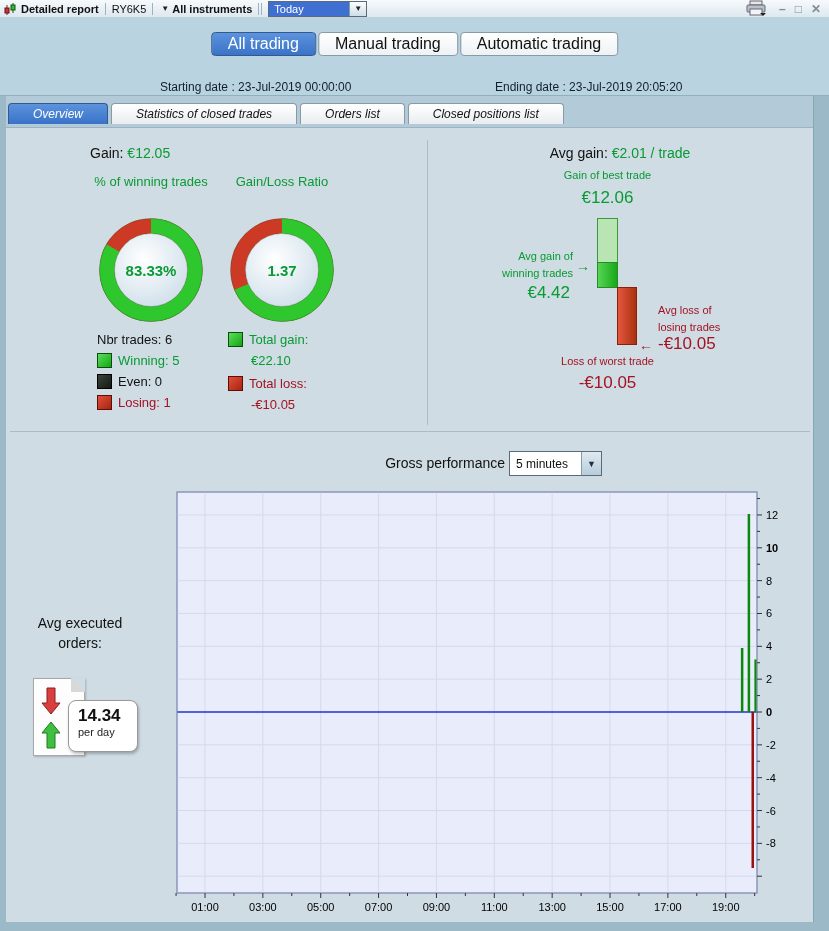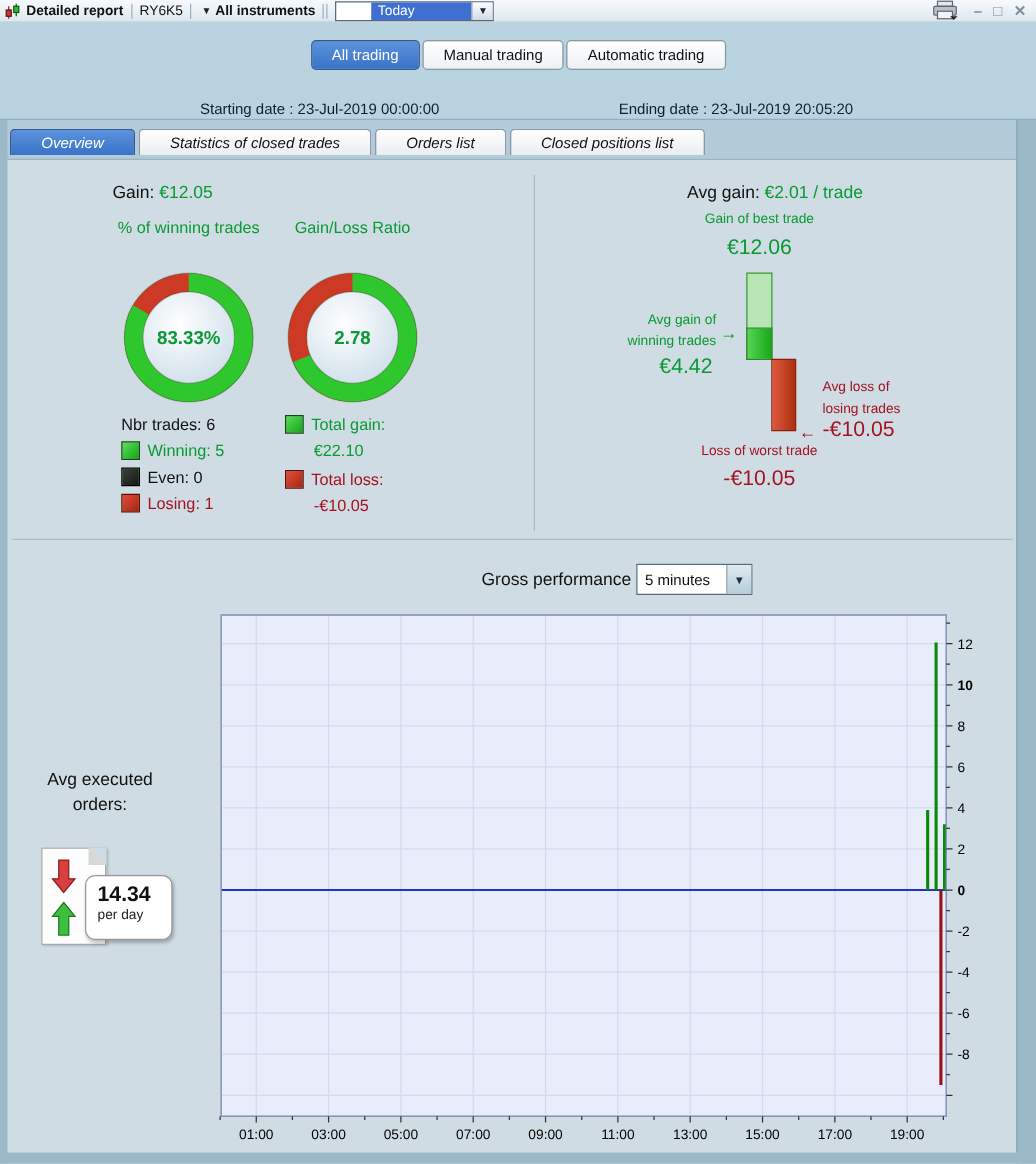--- a/index.html
+++ b/index.html
@@ -8,31 +8,31 @@
   #page { position:absolute; left:0; top:0; width:829px; height:931px; }
 
   
   .toolbar { position:absolute; left:0; top:0; width:829px; height:18px;
     background:linear-gradient(#f7fafc,#dde8ef); border-bottom:1px solid #c2d2dc;
     display:flex; align-items:center; font-size:11px; color:#111; }
   .tb-sep { width:1px; height:12px; background:#9fb3bf; margin:0 6px; }
   .tb-sep.dbl { box-shadow:3px 0 0 #9fb3bf; margin-right:9px; }
   .tb-title { font-weight:bold; }
   .tb-caret { font-size:8px; margin:0 3px 0 2px; color:#222; }
-  .combo { display:flex; height:16px; border:1px solid #5a6a7a; background:#fff;padding-left:28px; }
+  .combo { display:flex; height:16px; border:1px solid #5a6a7a; background:#fff; }
   .combo .combo-val { background:#3f6fd0; color:#fff; padding:1px 6px 0 5px; min-width:80px; font-size:11px; }
   .combo .combo-btn { width:17px; background:linear-gradient(#fdfefe,#cfdde6); border-left:1px solid #8a9aa8;
     display:flex; align-items:center; justify-content:center; font-size:8px; color:#223; }
   .win-ctrl { display:flex; align-items:center; gap:9px; margin:0 8px 0 10px; color:#7e8f9a; font-weight:bold; font-size:12px; }
   .win-ctrl span { cursor:default; }
 
   
   .header-panel { position:absolute; left:0; top:18px; width:829px; height:78px; background:#b9d3e1; border-bottom:1px solid #8fafc2; }
   .mode-tabs { position:absolute; left:50%; top:14px; transform:translateX(-50%); display:flex; gap:2px; }
-  .mode-tab { height:24px; padding:0 16px; font-size:12px; border:1px solid #8a9aa5; border-radius:4px;
+  .mode-tab { height:24px; padding:0 16px; font-size:16px; border:1px solid #8a9aa5; border-radius:4px;
     background:linear-gradient(#ffffff,#eef2f5); color:#111; display:flex; align-items:center; }
   .mode-tab.active { background:linear-gradient(#5b93dd,#3a72c8); color:#fff; border-color:#35598e; }
   .date-row { position:absolute; left:0; top:62px; width:829px; font-size:12px; color:#102030; }
   .date-start { position:absolute; left:160px; }
   .date-end { position:absolute; left:495px; }
 
   
   .tabs-strip { position:absolute; left:0; top:96px; width:829px; height:32px; background:#b3cbd9; border-bottom:1px solid #9cb4c2; }
   .report-tabs { position:absolute; left:8px; top:7px; display:flex; gap:3px; }
   .rtab { height:21px; padding:0 24px; font-size:12px; display:flex; align-items:center;
@@ -190,21 +190,21 @@
     <div class="donut-center-label">83.33%</div>
   </div>
 
   <div class="donut-wrap" style="left:227px; top:215px;">
     <svg width="110" height="110">
       <circle cx="55" cy="55" r="44" fill="none" stroke="#cc3a26" stroke-width="15" pathLength="100"></circle>
       <circle class="donut-green-arc" cx="55" cy="55" r="44" fill="none" stroke="#2ec82e" stroke-width="15" pathLength="100" transform="rotate(-90 55 55)" stroke-dasharray="68.75 31.25"></circle>
       <circle cx="55" cy="55" r="51.5" fill="none" stroke="rgba(20,60,20,0.25)" stroke-width="1"></circle>
       <circle cx="55" cy="55" r="36.5" fill="url(#cgrad)" stroke="rgba(20,60,20,0.25)" stroke-width="1"></circle>
     </svg>
-    <div class="donut-center-label">2.78</div>
+    <div class="donut-center-label">1.37</div>
   </div>
 
   <div class="legend" style="left:97px; top:329px;">
     <div style="height:21px; display:flex; align-items:center; color:#111;">Nbr trades: 6</div>
     <div class="legend-row">
         <span class="sq g"></span>
         <span class="green">Winning: 5</span>
       </div>
     <div class="legend-row">
         <span class="sq k"></span>

